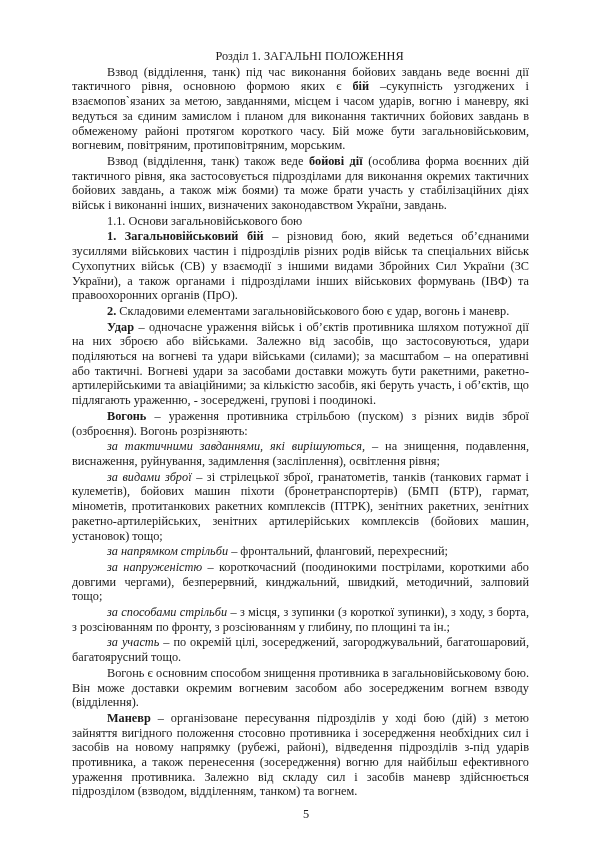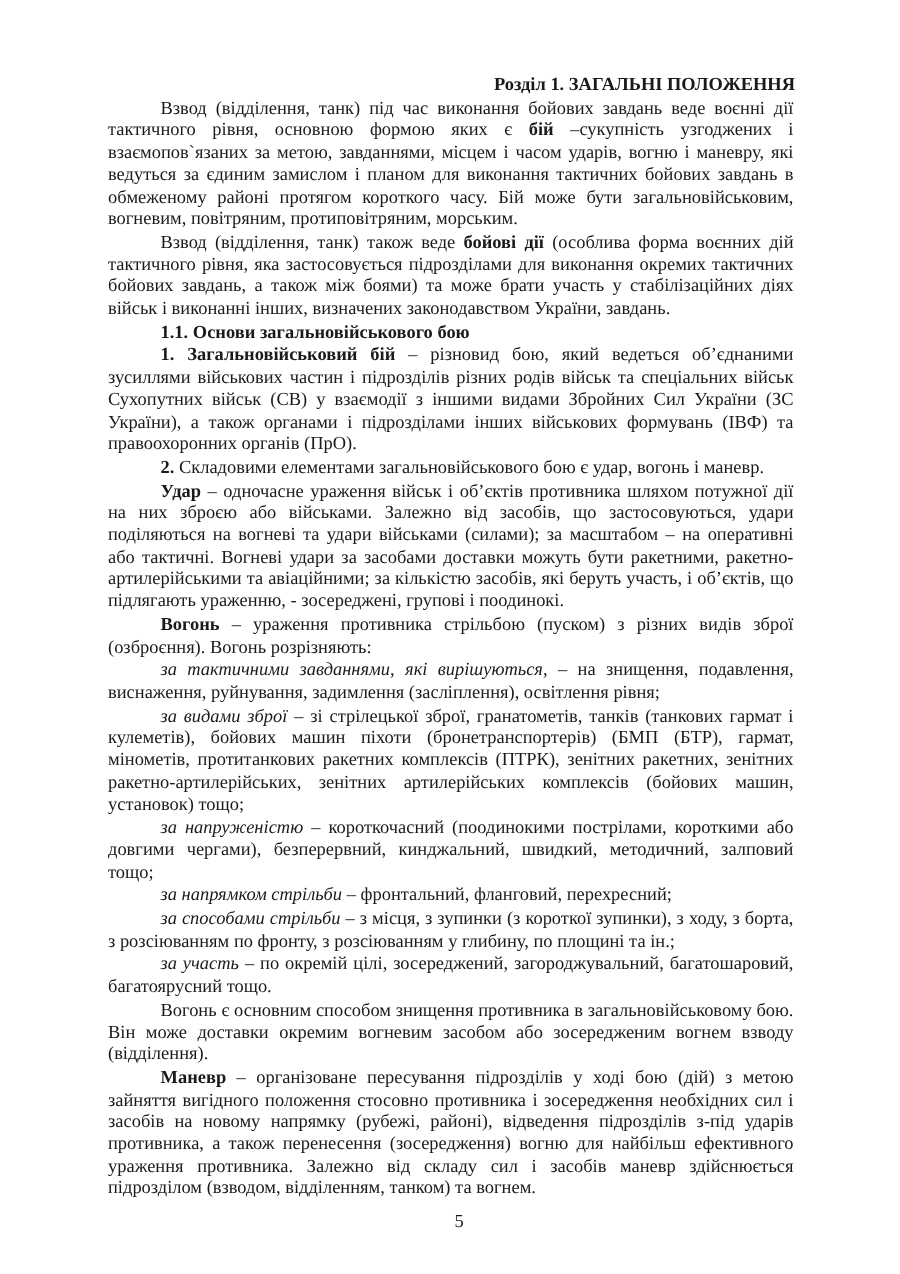--- a/index.html
+++ b/index.html
@@ -17,32 +17,32 @@
     }
     .page {
       position: absolute;
       left: 71px;
       top: 49px;
       width: 459px;
       font-size: 12.3px;
       line-height: 14.7px;
     }
     .title {
-      text-align: right;
-      font-weight: bold;
+      text-align: center;
+      font-weight: normal;
       margin: 0;
       padding-left: 18px;
     }
     p {
       margin: 1px;
       text-align: justify;
       text-indent: 35px;
     }
     p.sub {
-      font-weight: bold;
+      font-weight: normal;
     }
     b { font-weight: bold; }
     i { font-style: italic; }
     .page-number {
       position: absolute;
       top: 807px;
       left: 0;
       width: 600px;
       text-align: center;
       font-size: 12.3px;
@@ -66,22 +66,22 @@
 
 
   <p><b>2.</b><span> Складовими елементами загальновійськового бою є удар, вогонь і маневр.</span></p>
 
   <p><b>Удар</b><span> – одночасне ураження військ і об’єктів противника шляхом потужної дії на них зброєю або військами. Залежно від засобів, що застосовуються, удари поділяються на вогневі та удари військами (силами); за масштабом – на оперативні або тактичні. Вогневі удари за засобами доставки можуть бути ракетними, ракетно-артилерійськими та авіаційними; за кількістю засобів, які беруть участь, і об’єктів, що підлягають ураженню, - зосереджені, групові і поодинокі.</span></p>
 
   <p><b>Вогонь</b><span> – ураження противника стрільбою (пуском) з різних видів зброї (озброєння). Вогонь розрізняють:</span></p>
 
   <p><i>за тактичними завданнями, які вирішуються,</i><span> – на знищення, подавлення, виснаження, руйнування, задимлення (засліплення), освітлення рівня;</span></p>
   <p><i>за видами зброї</i><span> – зі стрілецької зброї, гранатометів, танків (танкових гармат і кулеметів), бойових машин піхоти (бронетранспортерів) (БМП (БТР), гармат, мінометів, протитанкових ракетних комплексів (ПТРК), зенітних ракетних, зенітних ракетно-артилерійських, зенітних артилерійських комплексів (бойових машин, установок) тощо;</span></p>
+  <p><i>за напрямком стрільби</i><span> – фронтальний, фланговий, перехресний;</span></p>
   <p><i>за напруженістю</i><span> – короткочасний (поодинокими пострілами, короткими або довгими чергами), безперервний, кинджальний, швидкий, методичний, залповий тощо;</span></p>
-  <p><i>за напрямком стрільби</i><span> – фронтальний, фланговий, перехресний;</span></p>
   <p><i>за способами стрільби</i><span> – з місця, з зупинки (з короткої зупинки), з ходу, з борта, з розсіюванням по фронту, з розсіюванням у глибину, по площині та ін.;</span></p>
   <p><i>за участь</i><span> – по окремій цілі, зосереджений, загороджувальний, багатошаровий, багатоярусний тощо.</span></p>
 
   <p>Вогонь є основним способом знищення противника в загальновійськовому бою. Він може доставки окремим вогневим засобом або зосередженим вогнем взводу (відділення).</p>
 
   <p><b>Маневр</b><span> – організоване пересування підрозділів у ході бою (дій) з метою зайняття вигідного положення стосовно противника і зосередження необхідних сил і засобів на новому напрямку (рубежі, районі), відведення підрозділів з-під ударів противника, а також перенесення (зосередження) вогню для найбільш ефективного ураження противника. Залежно від складу сил і засобів маневр здійснюється підрозділом (взводом, відділенням, танком) та вогнем.</span></p>
 
 </div>
 
 <div class="page-number">5</div>

